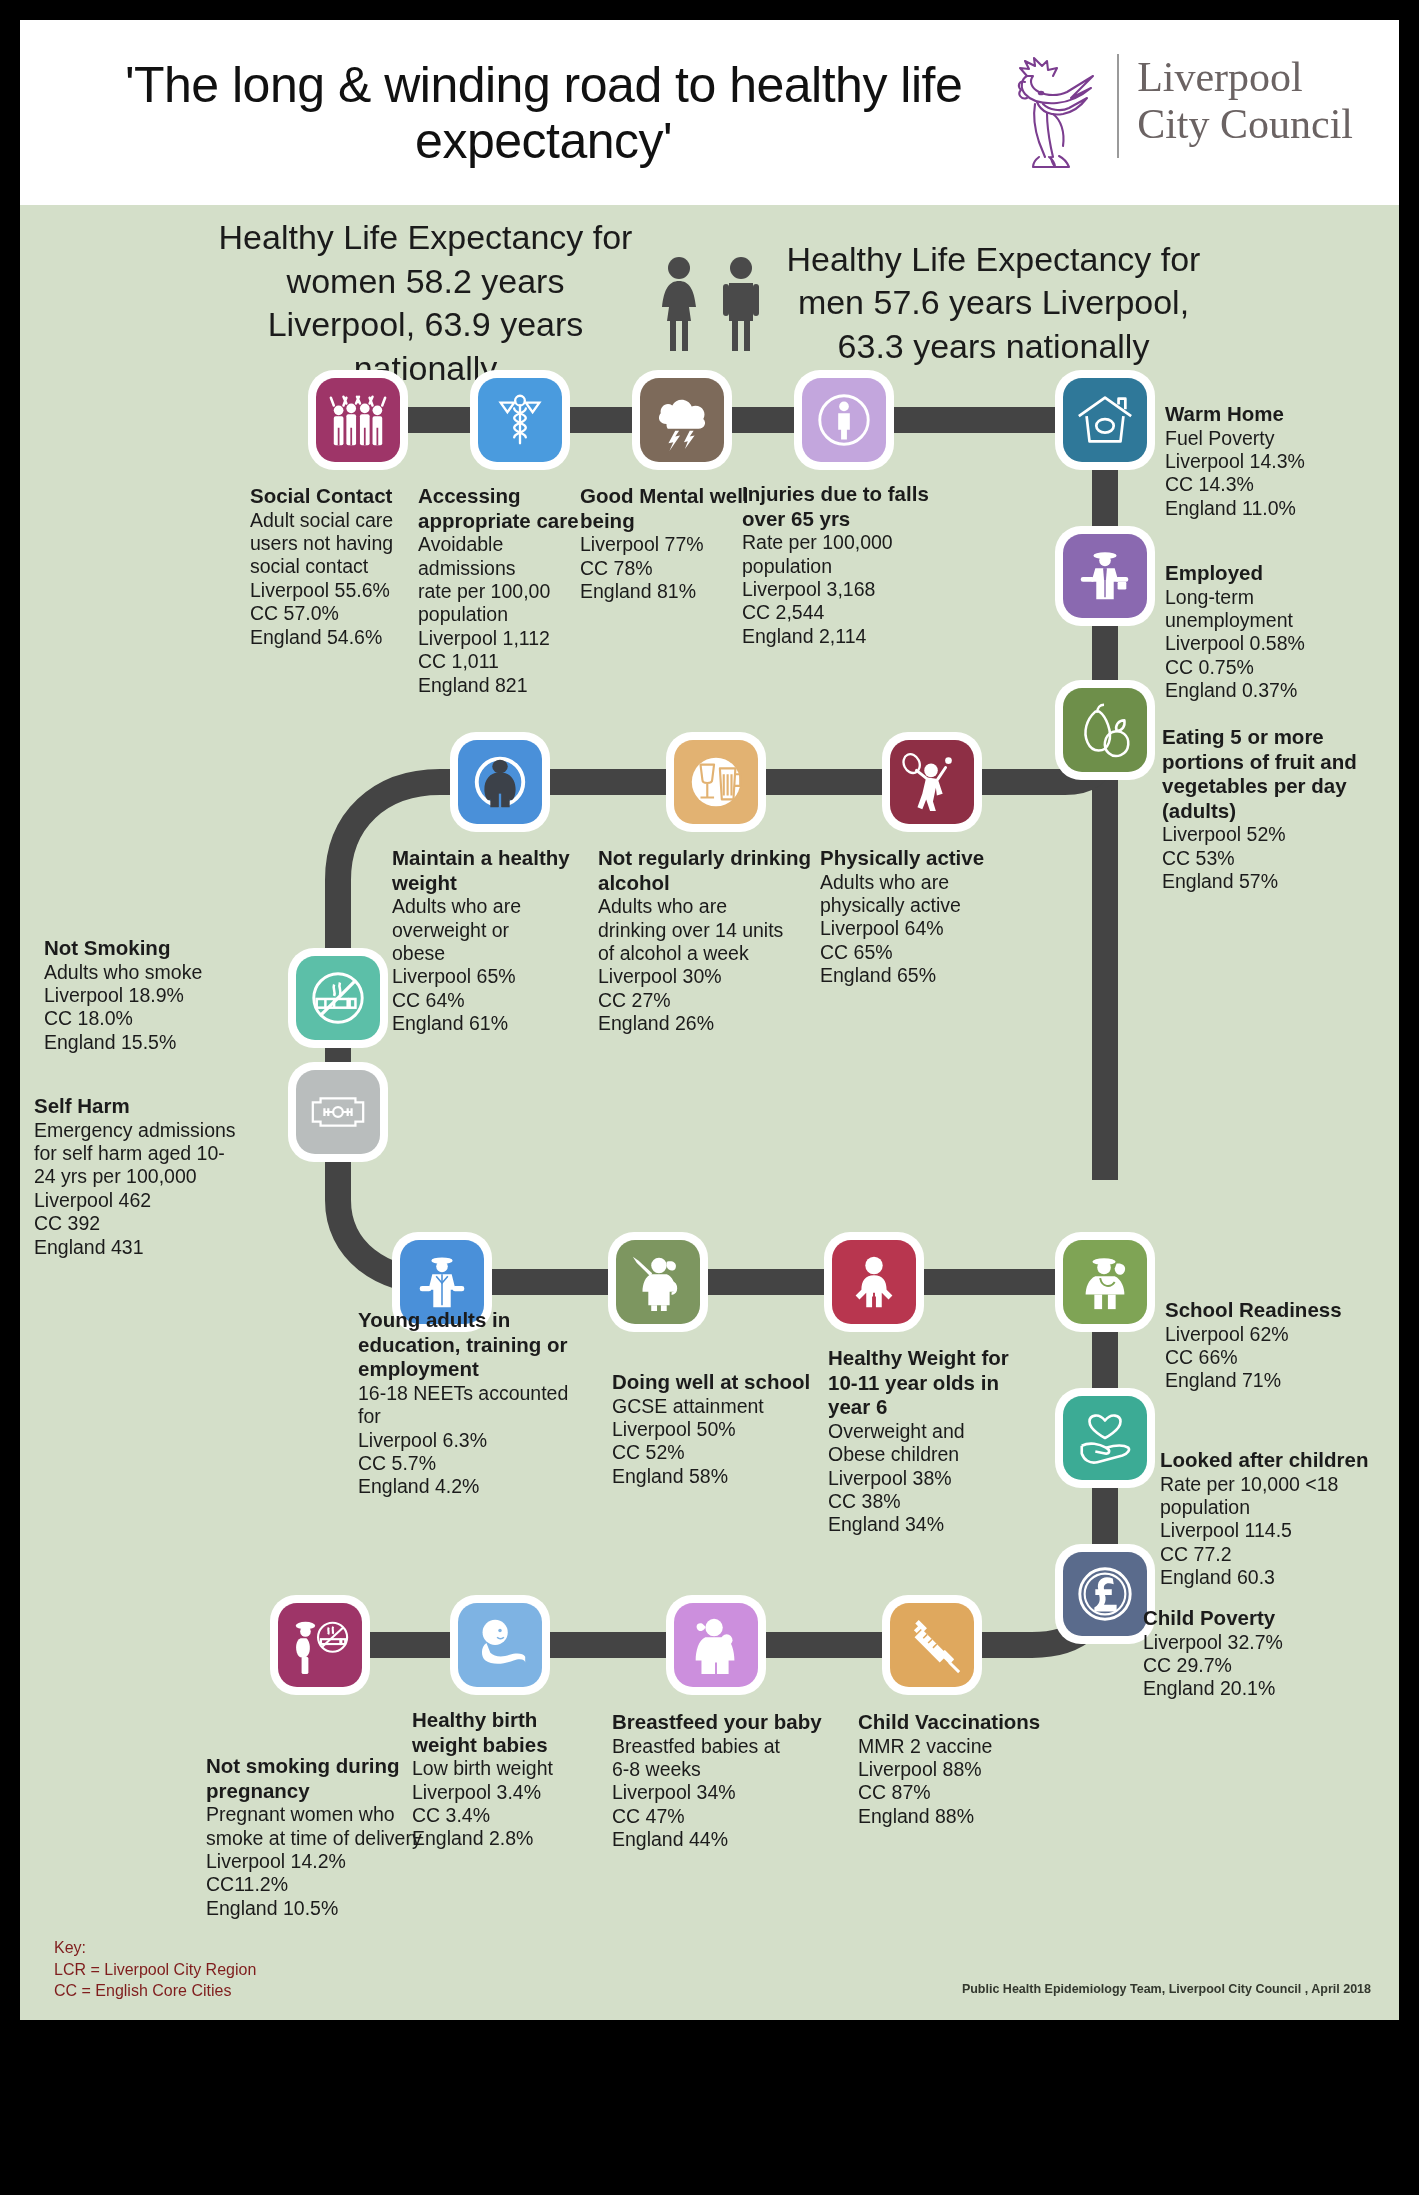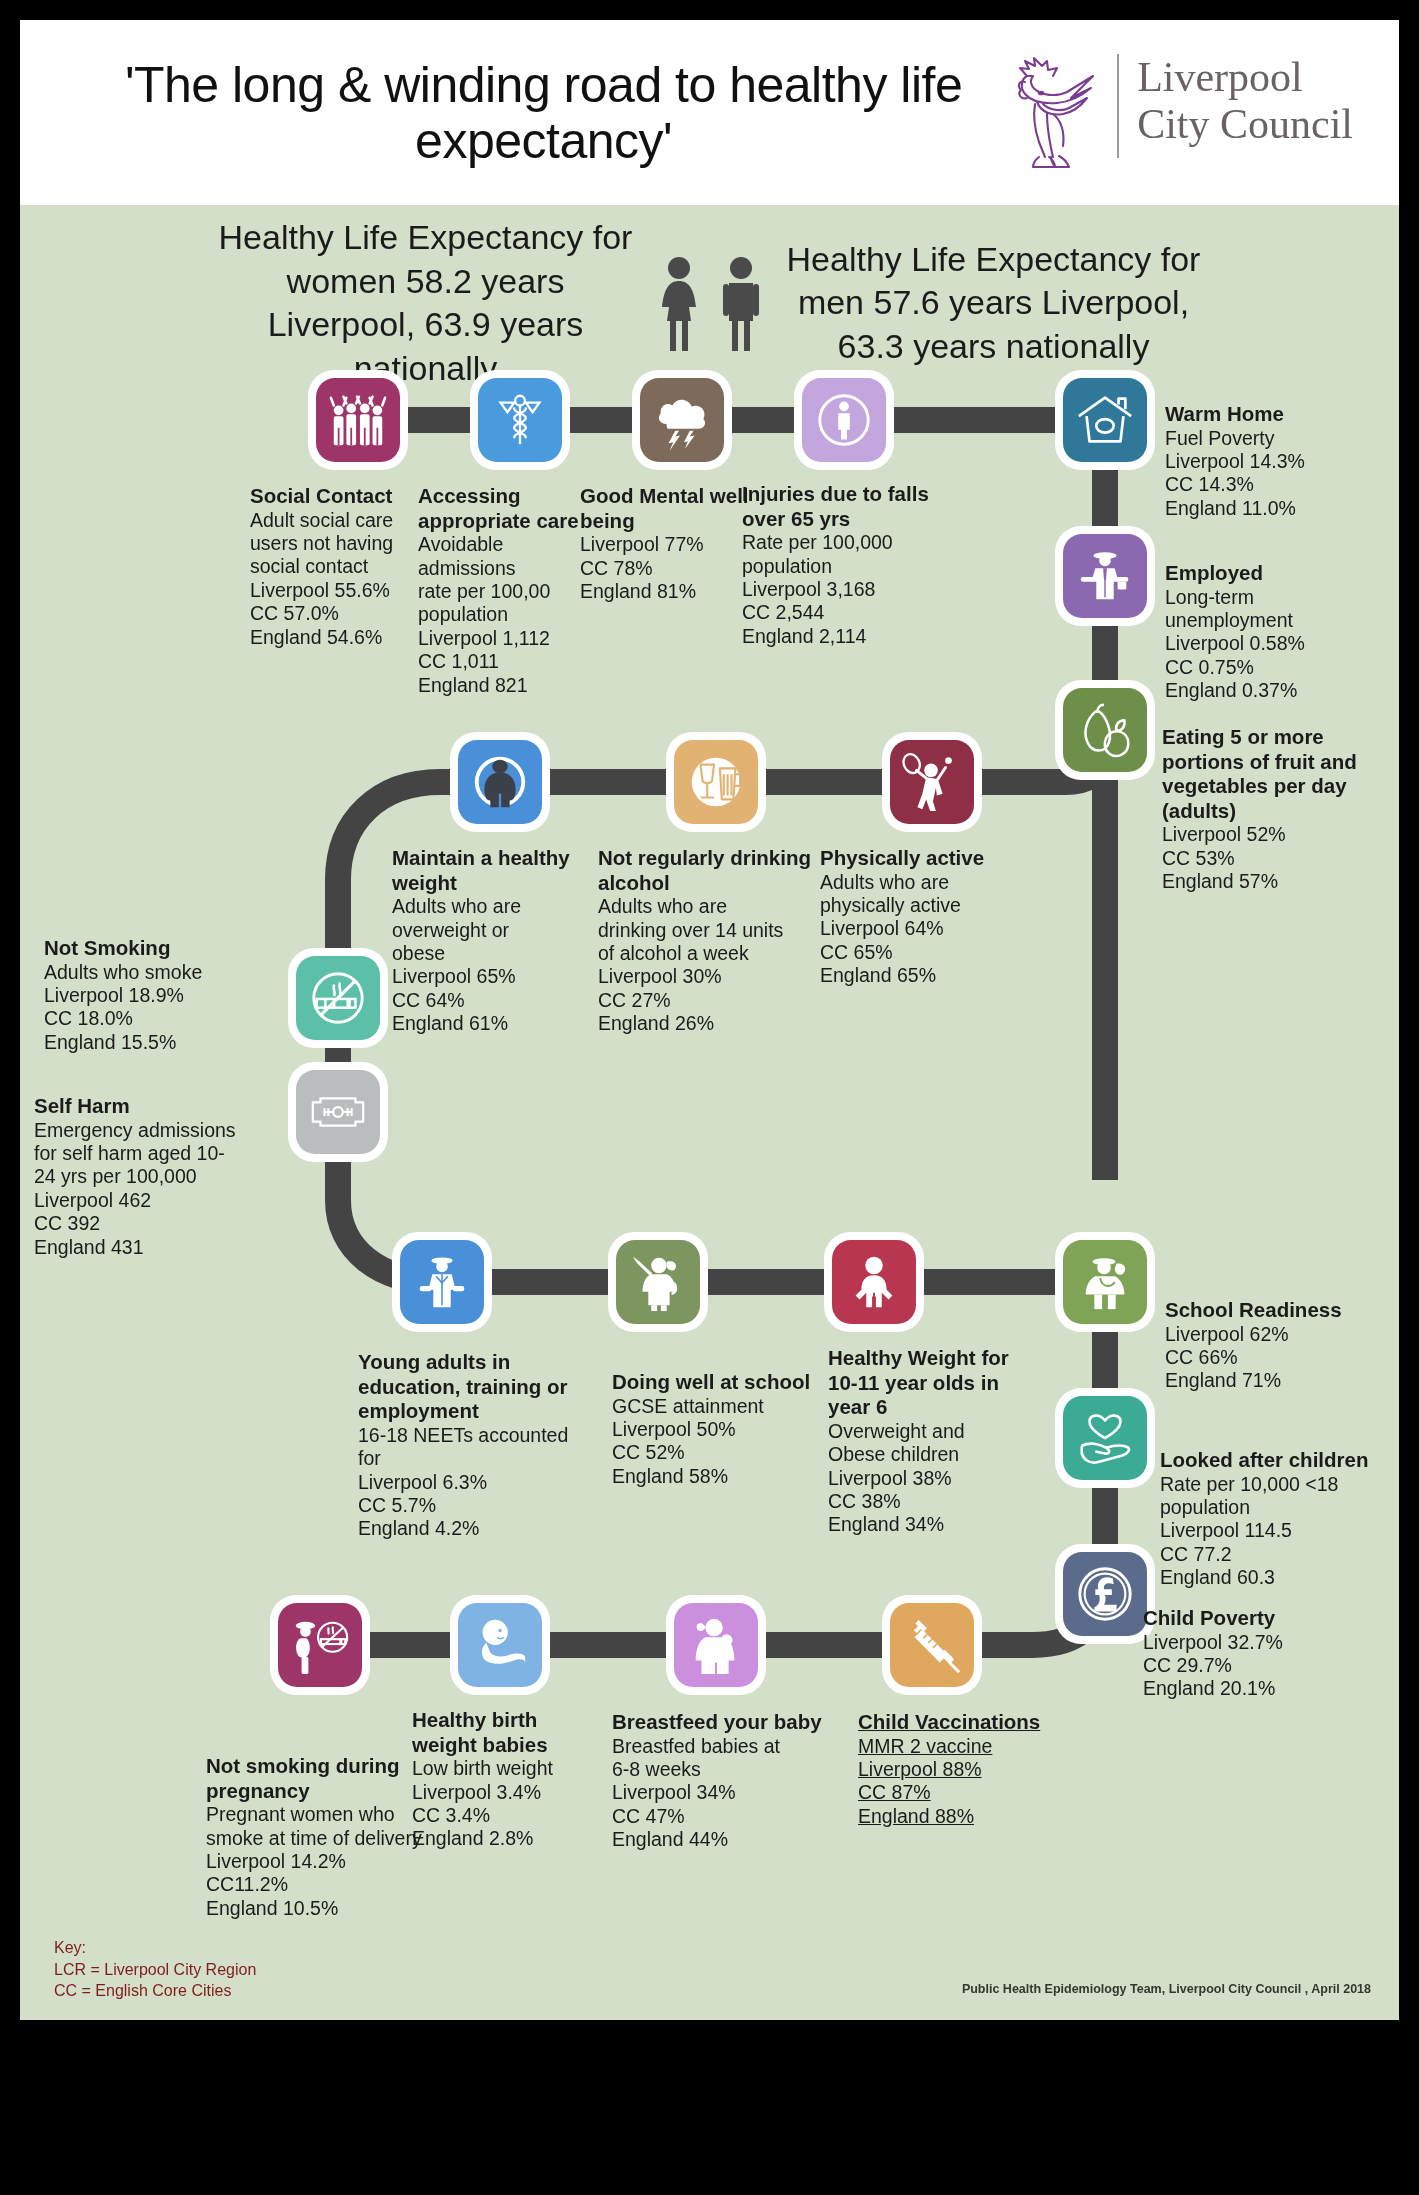--- a/index.html
+++ b/index.html
@@ -561,21 +561,21 @@
   <div class="lbl c" style="left:14px; top:1074px; width:240px;">
     <b>Self Harm</b><br>
     <span>Emergency admissions</span><br>
     <span>for self harm aged 10-</span><br>
     <span>24 yrs per 100,000</span><br>
     <span>Liverpool 462</span><br>
     <span>CC 392</span><br>
     <span>England 431</span>
   </div>
 
-  <div class="lbl c" style="left:338px; top:1330px; width:260px;">
+  <div class="lbl c" style="left:338px; top:1288px; width:260px;">
     <b>Young adults in education, training or employment</b><br>
     <span>16-18 NEETs accounted</span><br>
     <span>for</span><br>
     <span>Liverpool  6.3%</span><br>
     <span>CC 5.7%</span><br>
     <span>England 4.2%</span>
   </div>
 
   <div class="lbl c" style="left:592px; top:1350px; width:234px;">
     <b>Doing well at school</b><br>
@@ -610,21 +610,21 @@
     <span>England 60.3</span>
   </div>
 
   <div class="lbl c" style="left:1123px; top:1586px; width:220px;">
     <b>Child Poverty</b><br>
     <span>Liverpool 32.7%</span><br>
     <span>CC 29.7%</span><br>
     <span>England 20.1%</span>
   </div>
 
-  <div class="lbl c" style="left:838px; top:1690px; width:216px;text-decoration:underline;">
+  <div class="lbl c" style="left:838px; top:1690px; width:216px;">
     <b>Child Vaccinations</b><br>
     <span>MMR 2 vaccine</span><br>
     <span>Liverpool 88%</span><br>
     <span>CC 87%</span><br>
     <span>England 88%</span>
   </div>
 
   <div class="lbl c" style="left:592px; top:1690px; width:226px;">
     <b>Breastfeed your baby</b><br>
     <span>Breastfed babies at</span><br>

